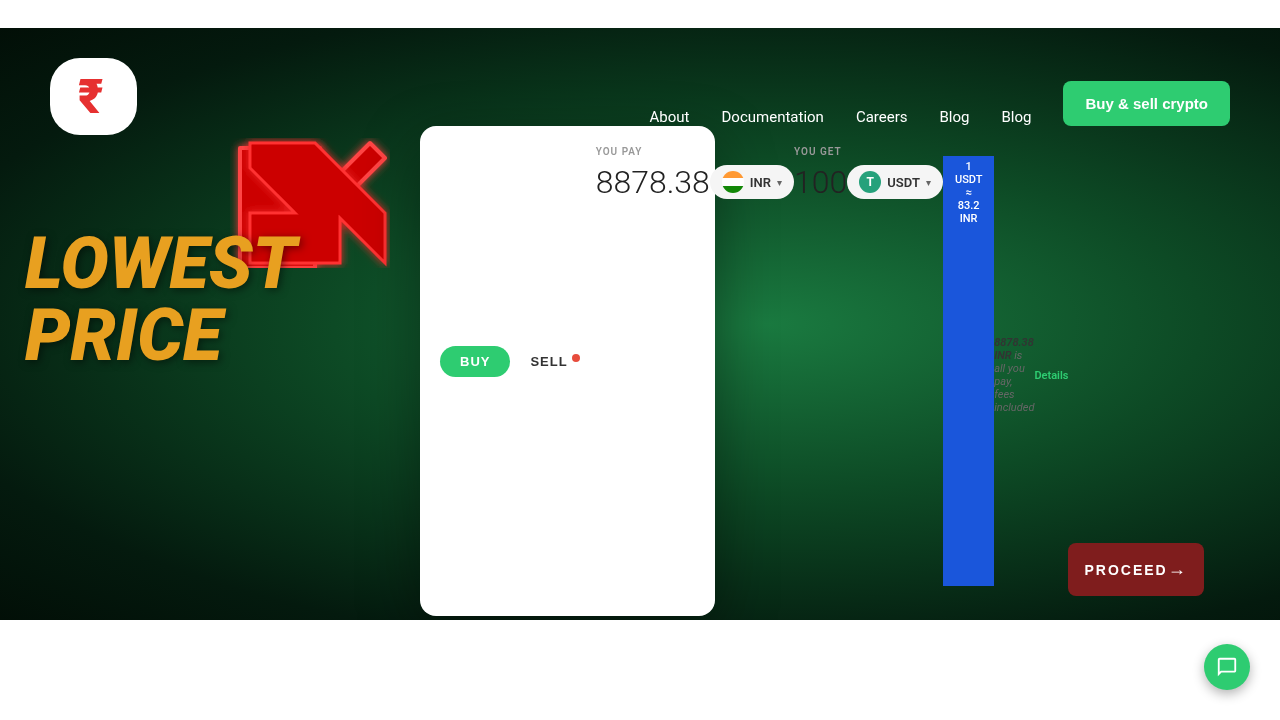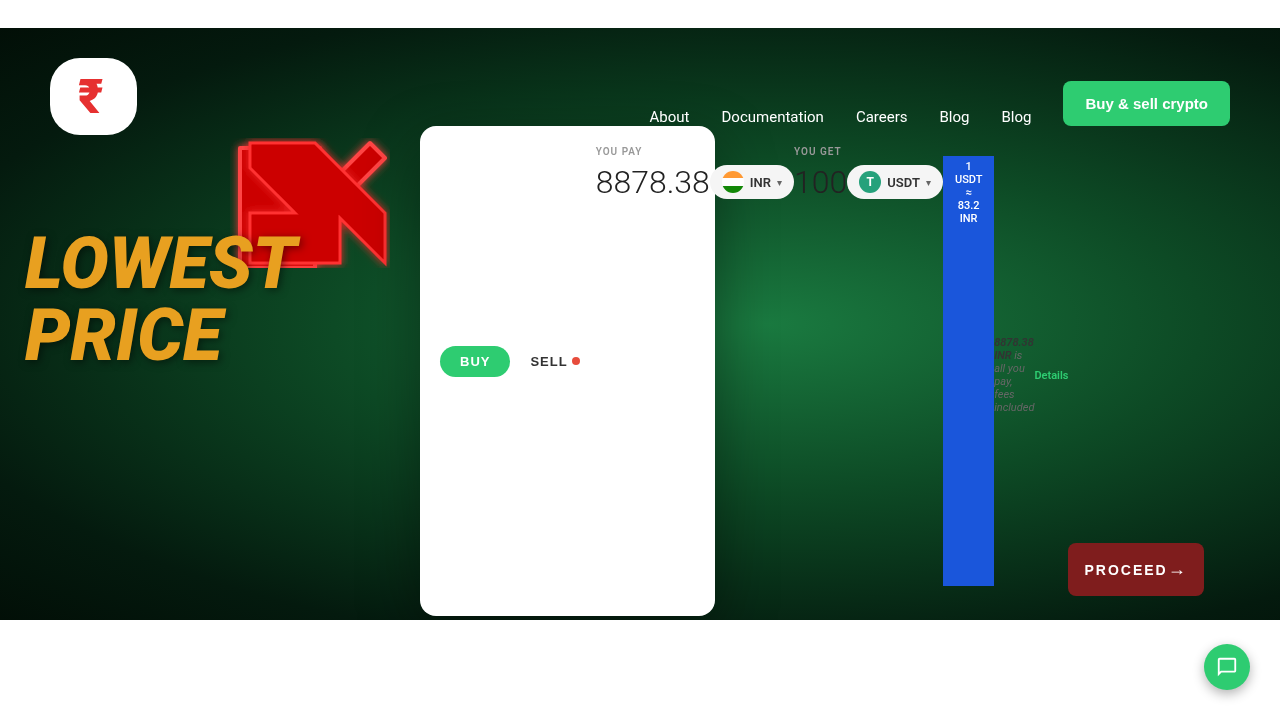--- a/index.html
+++ b/index.html
@@ -174,21 +174,21 @@
       background: transparent;
       color: #333;
       font-size: 13px;
       font-weight: 700;
       padding: 8px 16px;
       border-radius: 20px;
       border: none;
       cursor: pointer;
       letter-spacing: 1px;
       display: flex;
-      align-items: center;
+      align-items: flex-start;
       gap: 4px;
     }
 
     .sell-dot {
       width: 8px;
       height: 8px;
       background: #e74c3c;
       border-radius: 50%;
       display: inline-block;
     }

